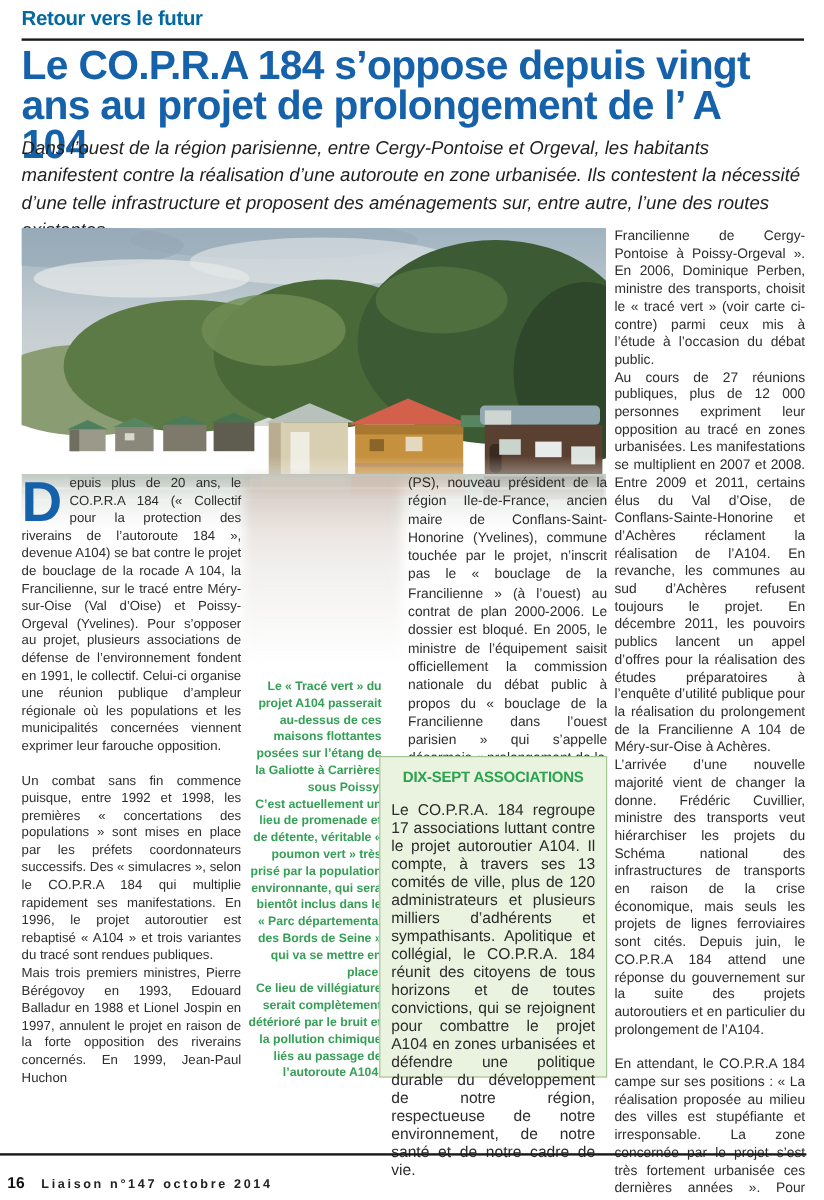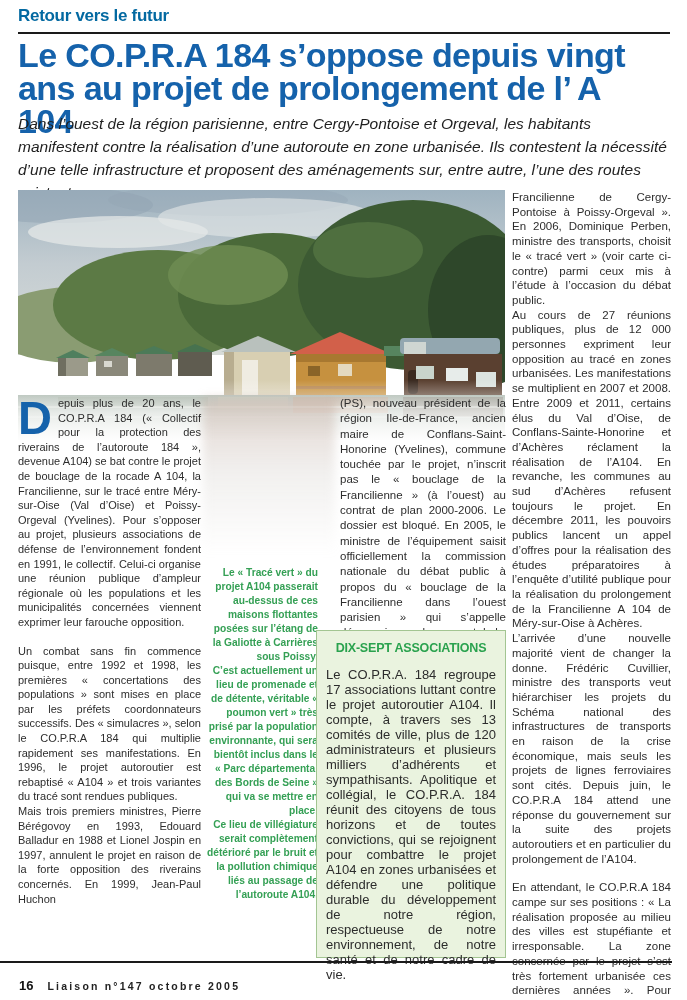--- a/index.html
+++ b/index.html
@@ -35,38 +35,38 @@
     float:left;color:#1562ab;font-weight:bold;font-size:47px;line-height:40px;
     margin:2px 6px 0 0;
   }
   .col-mid{left:340px;top:396px;width:166px;font-size:11.5px;line-height:15.3px;}
   .caption{
     position:absolute;left:206px;top:566px;width:112px;
     font-size:10.2px;line-height:14px;font-weight:bold;color:#35a055;
     white-space:pre-line;text-align:right;
   }
   .green-box{
-    position:absolute;left:316px;top:630px;width:190px;height:328px;
+    position:absolute;left:316px;top:630px;width:190px;height:268px;
     background:#eaf3df;border:1px solid #a3c592;box-sizing:border-box;
     padding:10px 9px 8px 9px;
   }
   .green-box h3{
     margin:0 0 12px 0;text-align:center;font-size:12.5px;color:#2aa24e;
     letter-spacing:-0.2px;
   }
   .green-box .box-body{
     font-size:13px;line-height:15px;text-align:justify;color:#2c2c2c;margin:0;
   }
   .green-box .box-links{margin-top:14px;font-size:11.5px;line-height:15px;}
   .green-box a{color:#3aa85c;text-decoration:none;display:block;}
   .col-right{left:512px;top:190px;width:159px;font-size:11.5px;line-height:14.7px;}
   .col-right .pgap{margin-top:14px;}
   .footrule{position:absolute;left:0;top:961px;width:672px;height:2px;background:#1a1a1a;}
   .footer{position:absolute;left:6px;top:978px;display:flex;align-items:baseline;}
-  .footer .pagenum{font-size:13px;font-weight:bold;color:#111;margin-left:13px;}
+  .footer .pagenum{font-size:13px;font-weight:bold;color:#111;}
   .footer .issue{
     margin-left:14px;font-size:10.5px;font-weight:bold;color:#222;letter-spacing:2.2px;
   }
 </style>
 </head>
 <body>
 
 <div class="kicker">Retour vers le futur</div>
 <div class="toprule"></div>
 <h1 class="title" style="position:absolute;margin:0;">Le CO.P.R.A 184 s’oppose depuis vingt ans au projet de prolongement de l’ A 104</h1>
@@ -168,14 +168,14 @@
 <div class="col col-right">
   <p>Francilienne de Cergy-Pontoise à Poissy-Orgeval ». En 2006, Dominique Perben, ministre des transports, choisit le « tracé vert » (voir carte ci-contre) parmi ceux mis à l’étude à l’occasion du débat public.</p>
   <p>Au cours de 27 réunions publiques, plus de 12 000 personnes expriment leur opposition au tracé en zones urbanisées. Les manifestations se multiplient en 2007 et 2008. Entre 2009 et 2011, certains élus du Val d’Oise, de Conflans-Sainte-Honorine et d’Achères réclament la réalisation de l’A104. En revanche, les communes au sud d’Achères refusent toujours le projet. En décembre 2011, les pouvoirs publics lancent un appel d’offres pour la réalisation des études préparatoires à l’enquête d’utilité publique pour la réalisation du prolongement de la Francilienne A 104 de Méry-sur-Oise à Achères.</p>
   <p>L’arrivée d’une nouvelle majorité vient de changer la donne. Frédéric Cuvillier, ministre des transports veut hiérarchiser les projets du Schéma national des infrastructures de transports en raison de la crise économique, mais seuls les projets de lignes ferroviaires sont cités. Depuis juin, le CO.P.R.A 184 attend une réponse du gouvernement sur la suite des projets autoroutiers et en particulier du prolongement de l’A104.</p>
   <p class="pgap">En attendant, le CO.P.R.A 184 campe sur ses positions : « La réalisation proposée au milieu des villes est stupéfiante et irresponsable. La zone concernée par le projet s’est très fortement urbanisée ces dernières années ». Pour l’association, le projet ne constitue pas un</p>
 </div>
 
 <div class="footrule"></div>
 <div class="footer">
   <span class="pagenum">16</span>
-  <span class="issue">Liaison n°147 octobre 2005</span>
+  <span class="issue">Liaison n°147 octobre 2014</span>
 </div>
 
 </body></html>

